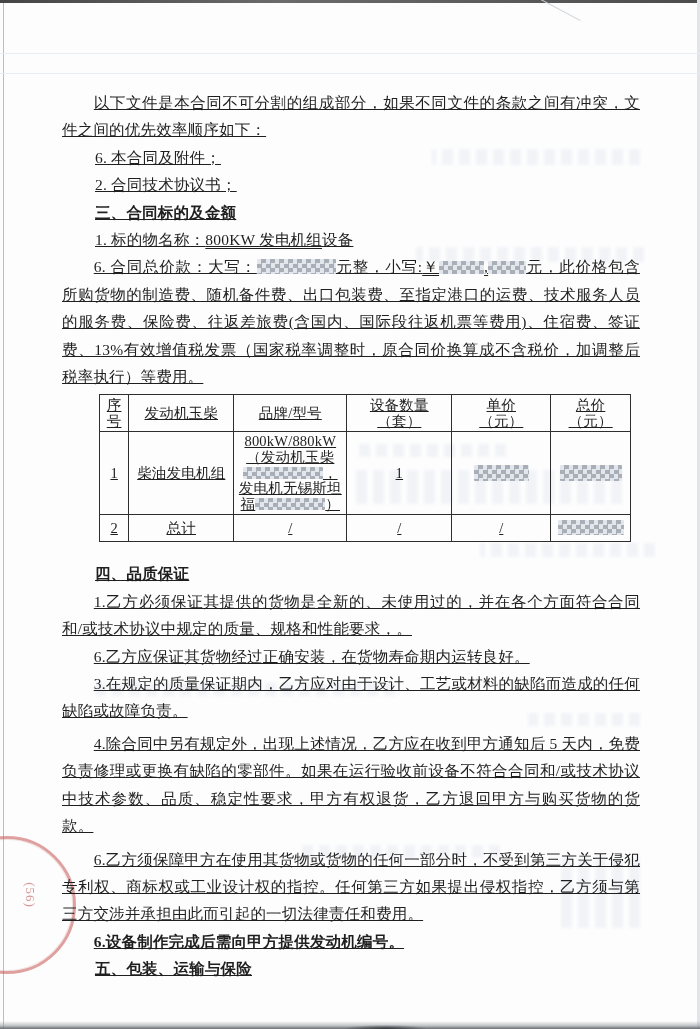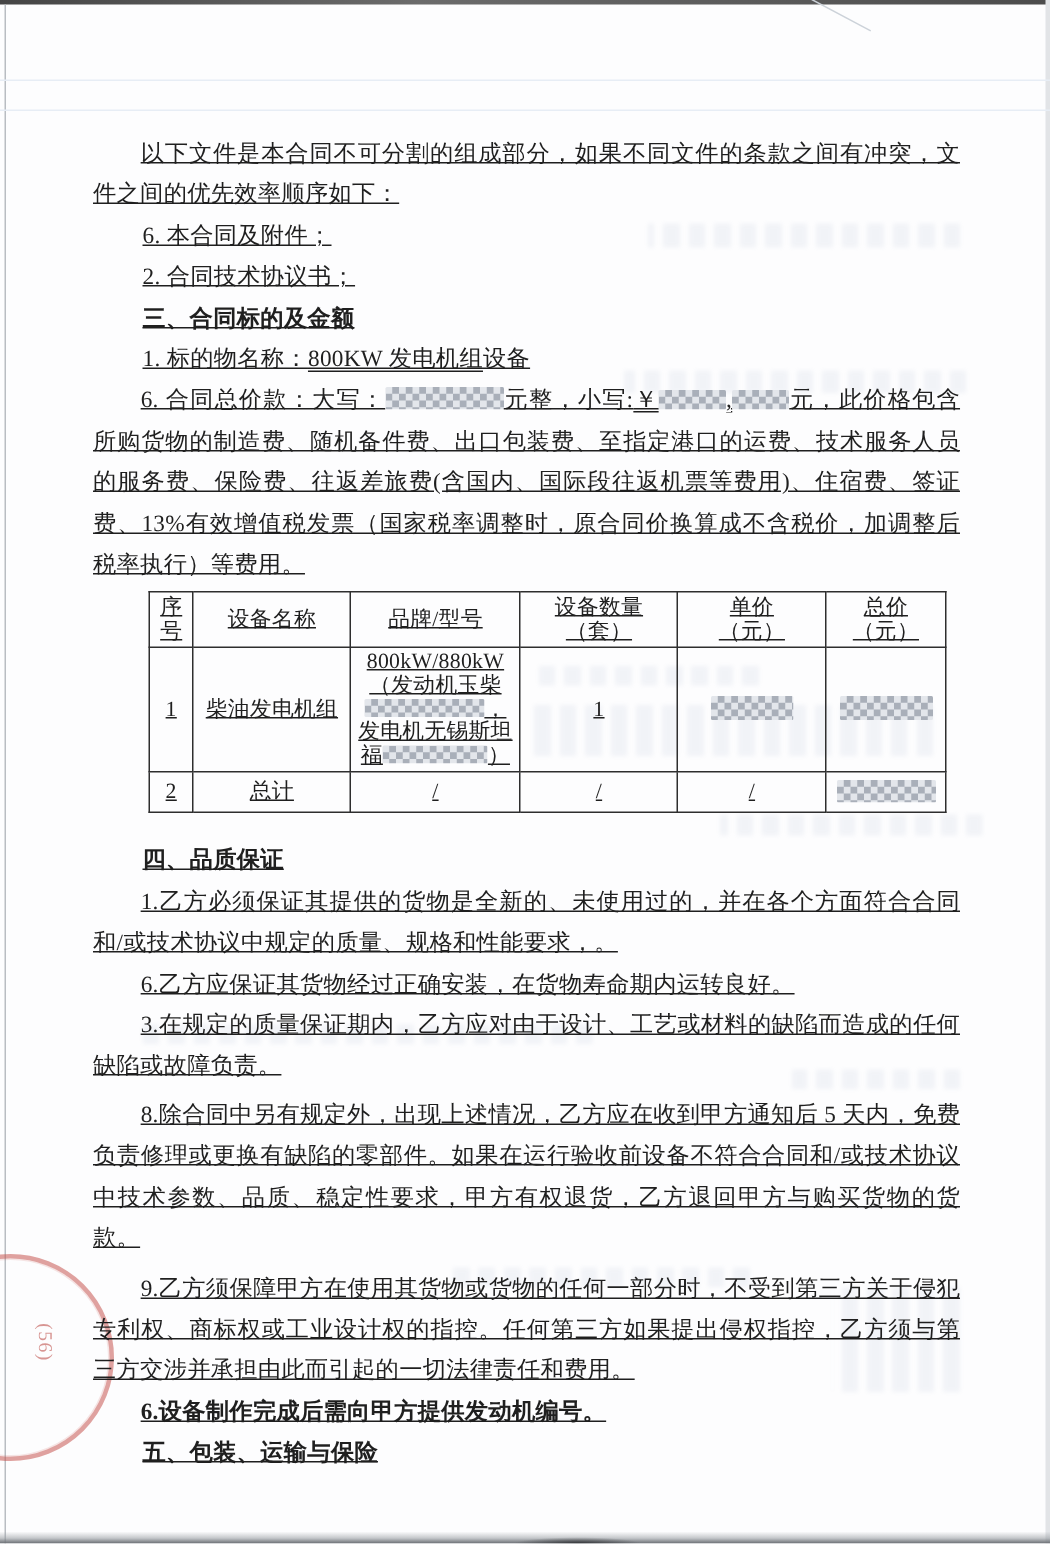--- a/index.html
+++ b/index.html
@@ -111,21 +111,21 @@
         <col class="col-unit">
         <col class="col-total">
     </colgroup>
     <tbody>
         <tr class="row-head">
       <th>
             <span>序</span>
             <span>号</span>
           </th>
       <th>
-            <span>设备名称</span>
+            <span>发动机玉柴</span>
             <span></span>
           </th>
       <th>
             <span>品牌/型号</span>
             <span></span>
           </th>
       <th>
             <span>设备数量</span>
             <span>（套）</span>
           </th>
@@ -161,19 +161,19 @@
       <td><span class="redact r-grand"></span></td>
     </tr>
   </tbody>
     </table>
 
   <p class="heading m4">四、品质保证</p>
 
   <p class="indent">1.乙方必须保证其提供的货物是全新的、未使用过的，并在各个方面符合合同和/或技术协议中规定的质量、规格和性能要求，。</p>
   <p class="indent">6.乙方应保证其货物经过正确安装，在货物寿命期内运转良好。</p>
   <p class="indent">3.在规定的质量保证期内，乙方应对由于设计、工艺或材料的缺陷而造成的任何缺陷或故障负责。</p>
-  <p class="indent m5">8.除合同中另有规定外，出现上述情况，乙方应在收到甲方通知后 5 天内，免费负责修理或更换有缺陷的零部件。如果在运行验收前设备不符合合同和/或技术协议中技术参数、品质、稳定性要求，甲方有权退货，乙方退回甲方与购买货物的货款。</p>
-  <p class="indent m6">9.乙方须保障甲方在使用其货物或货物的任何一部分时，不受到第三方关于侵犯专利权、商标权或工业设计权的指控。任何第三方如果提出侵权指控，乙方须与第三方交涉并承担由此而引起的一切法律责任和费用。</p>
+  <p class="indent m5">4.除合同中另有规定外，出现上述情况，乙方应在收到甲方通知后 5 天内，免费负责修理或更换有缺陷的零部件。如果在运行验收前设备不符合合同和/或技术协议中技术参数、品质、稳定性要求，甲方有权退货，乙方退回甲方与购买货物的货款。</p>
+  <p class="indent m6">6.乙方须保障甲方在使用其货物或货物的任何一部分时，不受到第三方关于侵犯专利权、商标权或工业设计权的指控。任何第三方如果提出侵权指控，乙方须与第三方交涉并承担由此而引起的一切法律责任和费用。</p>
   <p class="indent bold">6.设备制作完成后需向甲方提供发动机编号。</p>
 
   <p class="heading m13">五、包装、运输与保险</p>
 
 </div>
 
 </body></html>

